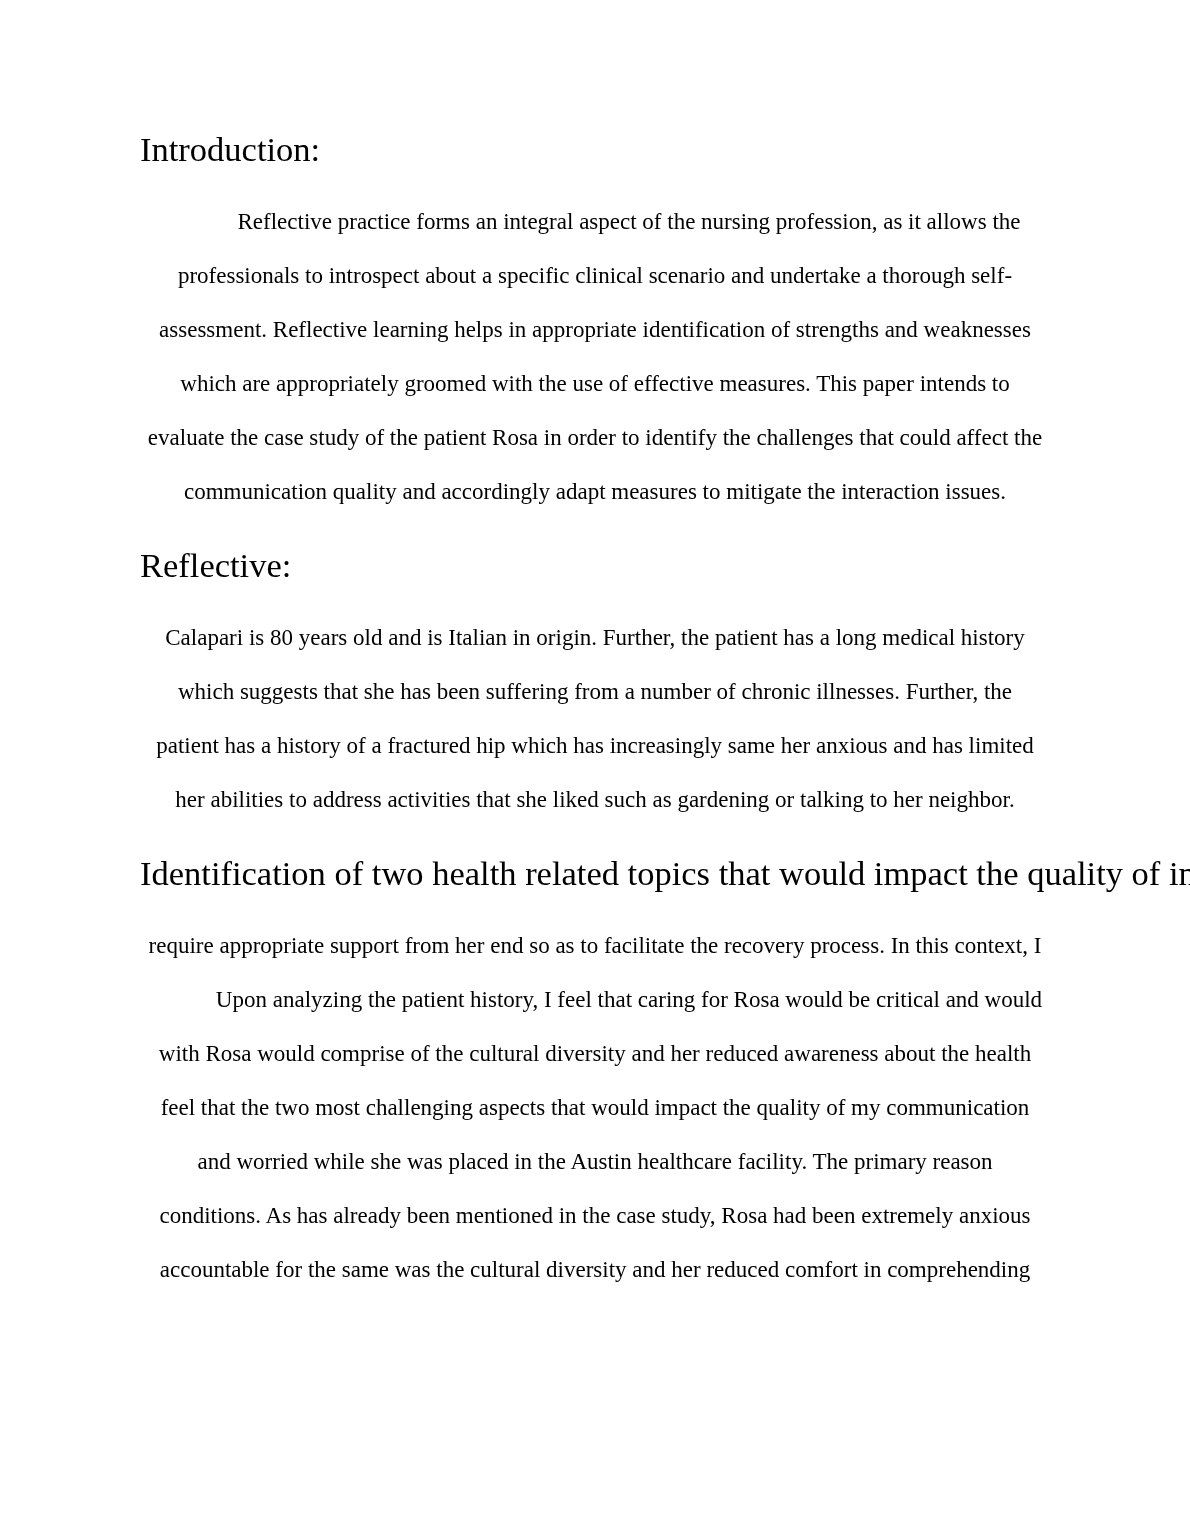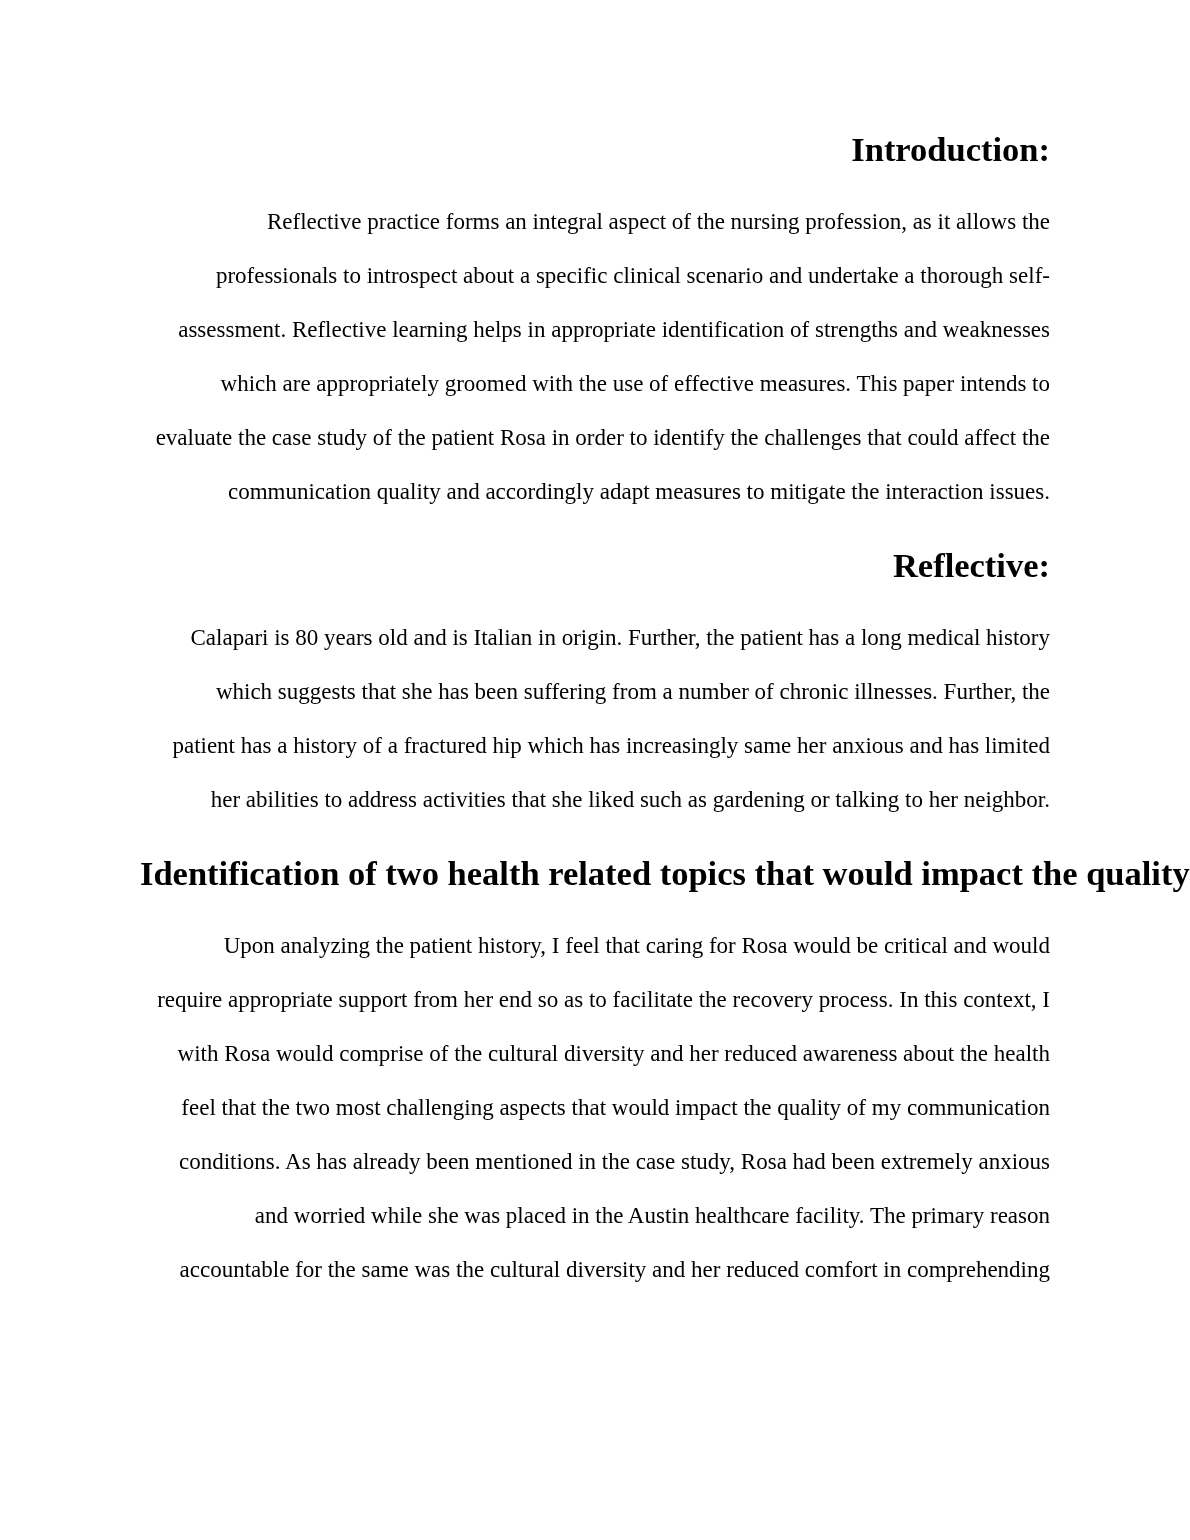--- a/index.html
+++ b/index.html
@@ -14,33 +14,33 @@
     box-sizing: border-box;
     padding: 122px 140px 0 140px;
     background: #ffffff;
     color: #000000;
     font-family: "Liberation Serif", "DejaVu Serif", serif;
     font-size: 23px;
     line-height: 54px;
     overflow: hidden;
   }
   .section-heading {
-    font-weight: bold;
-    text-align: right;
+    font-weight: normal;
+    text-align: left;
     margin: 0 0 19px 0;
   }
   .heading-line {
     white-space: nowrap;
   }
   .paragraph {
     margin: 0 0 19px 0;
   }
   .body-line {
     white-space: nowrap;
-    text-align: right;
+    text-align: center;
   }
   .body-line.first-line {
     padding-left: 68px;
   }
 </style>
 </head>
 <body>
 
 <div class="page">
 
@@ -68,23 +68,23 @@
       <div class="body-line">patient has a history of a fractured hip which has increasingly same her anxious and has limited</div>
       <div class="body-line">her abilities to address activities that she liked such as gardening or talking to her neighbor.</div>
     </div>
   </section>
 
   <section>
     <h2 class="section-heading">
       <div class="heading-line">Identification of two health related topics that would impact the quality of interaction with</div>
     </h2>
     <div class="paragraph">
+      <div class="body-line">require appropriate support from her end so as to facilitate the recovery process. In this context, I</div>
       <div class="body-line first-line">Upon analyzing the patient history, I feel that caring for Rosa would be critical and would</div>
-      <div class="body-line">require appropriate support from her end so as to facilitate the recovery process. In this context, I</div>
       <div class="body-line">with Rosa would comprise of the cultural diversity and her reduced awareness about the health</div>
       <div class="body-line">feel that the two most challenging aspects that would impact the quality of my communication</div>
+      <div class="body-line">and worried while she was placed in the Austin healthcare facility. The primary reason</div>
       <div class="body-line">conditions. As has already been mentioned in the case study, Rosa had been extremely anxious</div>
-      <div class="body-line">and worried while she was placed in the Austin healthcare facility. The primary reason</div>
       <div class="body-line">accountable for the same was the cultural diversity and her reduced comfort in comprehending</div>
     </div>
   </section>
 
 </div>
 
 </body></html>

